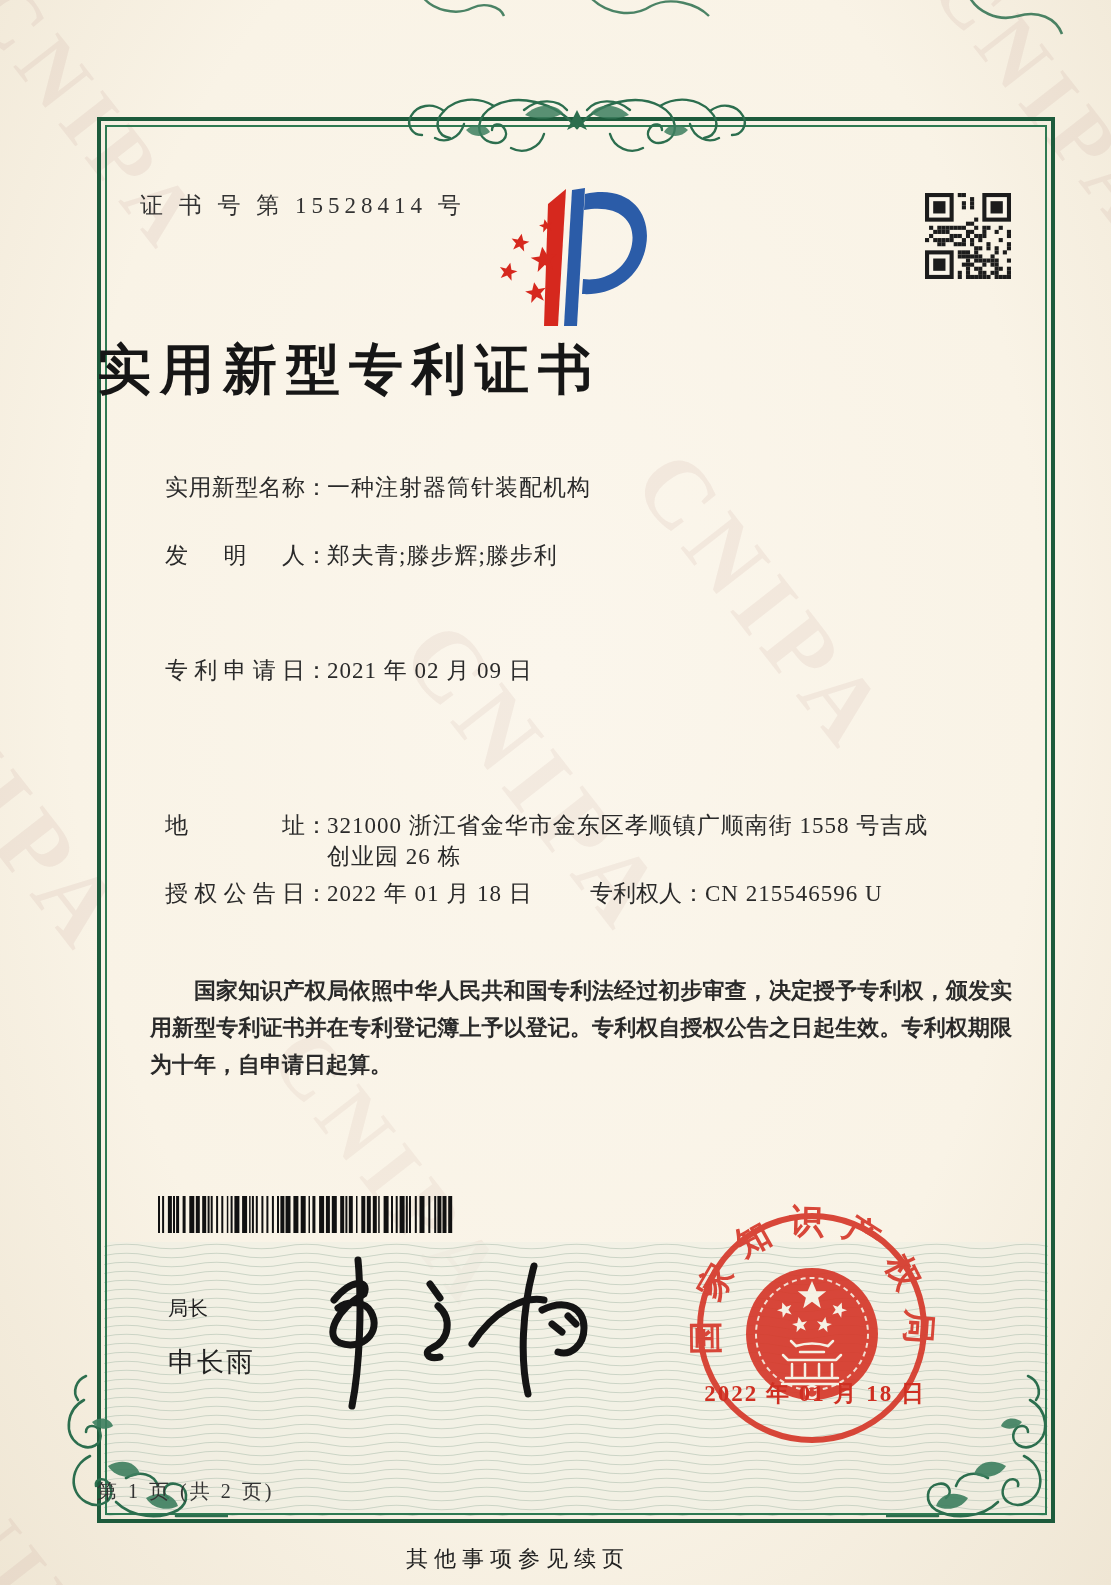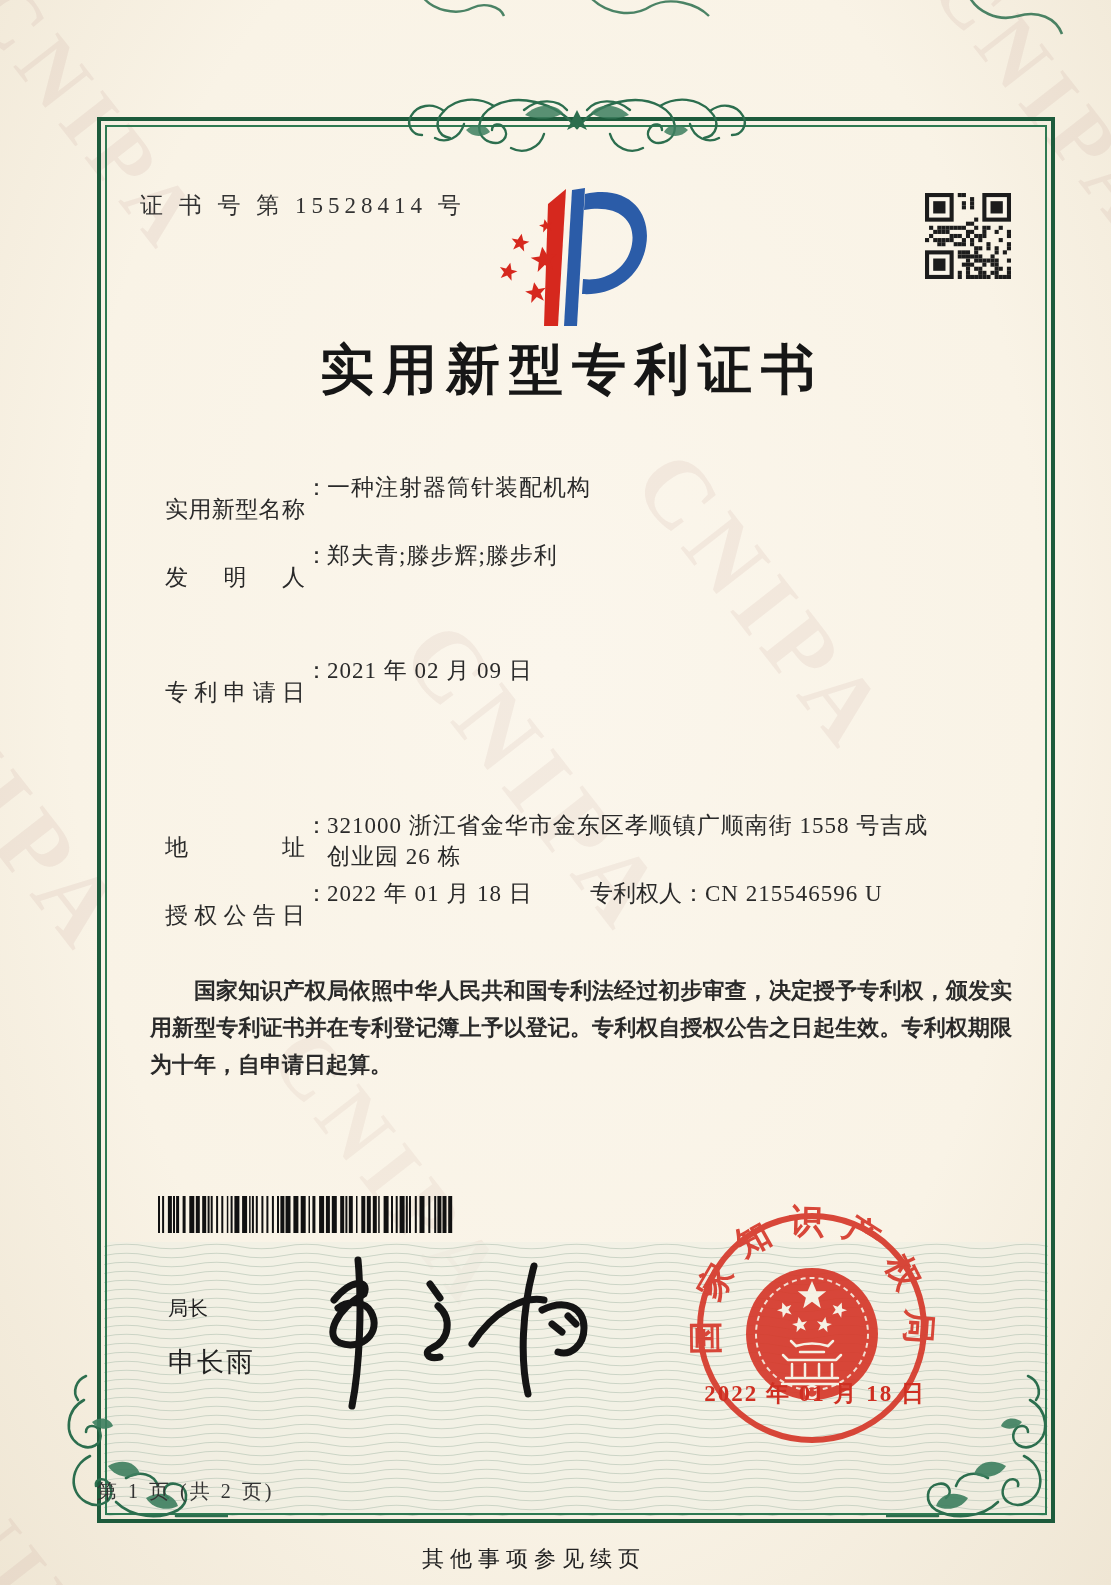--- a/index.html
+++ b/index.html
@@ -12,42 +12,42 @@
   
   .wm{position:absolute;font-family:"Liberation Serif",serif;font-weight:bold;
       color:rgba(190,150,140,0.14);letter-spacing:10px;transform:rotate(52deg);
       transform-origin:left top;pointer-events:none;user-select:none;}
   
   .frame-outer{position:absolute;left:97px;top:117px;width:950px;height:1398px;
       border:4px solid #1d5b3c;}
   .frame-inner{position:absolute;left:4px;top:4px;right:4px;bottom:4px;border:2px solid #2f7a52;}
   
   .cert-no{position:absolute;left:140px;top:190px;font-size:23px;letter-spacing:5px;color:#333;}
-  .title{position:absolute;left:97px;top:334px;width:950px;text-align:center;
+  .title{position:absolute;left:97px;top:334px;width:950px;
       font-size:54px;font-weight:bold;letter-spacing:9px;color:#161616;}
   
   .f-row{position:absolute;left:165px;width:870px;font-size:23px;color:#2a2a2a;}
-  .f-label{display:inline-block;width:140px;text-align:justify;text-align-last:justify;vertical-align:top;margin-top:22px;}
+  .f-label{display:inline-block;width:140px;text-align:justify;text-align-last:justify;vertical-align:top;}
   .f-colon{display:inline-block;width:22px;vertical-align:top;}
   .f-value{display:inline-block;vertical-align:top;white-space:pre-line;max-width:700px;letter-spacing:1px;}
   
   .paras{position:absolute;left:150px;top:972px;width:862px;font-size:22px;
       line-height:37px;text-align:justify;color:#2a2a2a;font-weight:bold;}
   .paras p{margin:0;text-indent:2em;}
   
   .waves{position:absolute;left:104px;top:1242px;width:944px;height:274px;}
   .director-title{position:absolute;left:168px;top:1295px;font-size:20px;color:#222;
       font-family:"Liberation Sans","DejaVu Sans",sans-serif;}
   .director-name{position:absolute;left:168px;top:1344px;font-size:27px;color:#222;
       font-family:"Liberation Sans","DejaVu Sans",sans-serif;letter-spacing:2px;text-align:right;}
   .seal-date{position:absolute;left:700px;top:1378px;width:230px;text-align:center;
       font-size:23px;color:#cf2f22;letter-spacing:2px;font-weight:bold;}
   .page-info{position:absolute;left:97px;top:1478px;width:950px;text-align:left;
       font-size:20px;letter-spacing:3px;color:#333;}
-  .cont-note{position:absolute;left:16px;top:1544px;width:1036px;text-align:center;
+  .cont-note{position:absolute;left:0;top:1544px;width:1036px;text-align:center;
       font-size:22px;letter-spacing:6px;color:#222;}
   svg{display:block;}
 </style>
 </head>
 <body>
 
 <div class="page">
 
   <div class="wm" style="left:30px;top:-40px;font-size:86px;">CNIPA</div>
   <div class="wm" style="left:990px;top:-60px;font-size:86px;">CNIPA</div>

